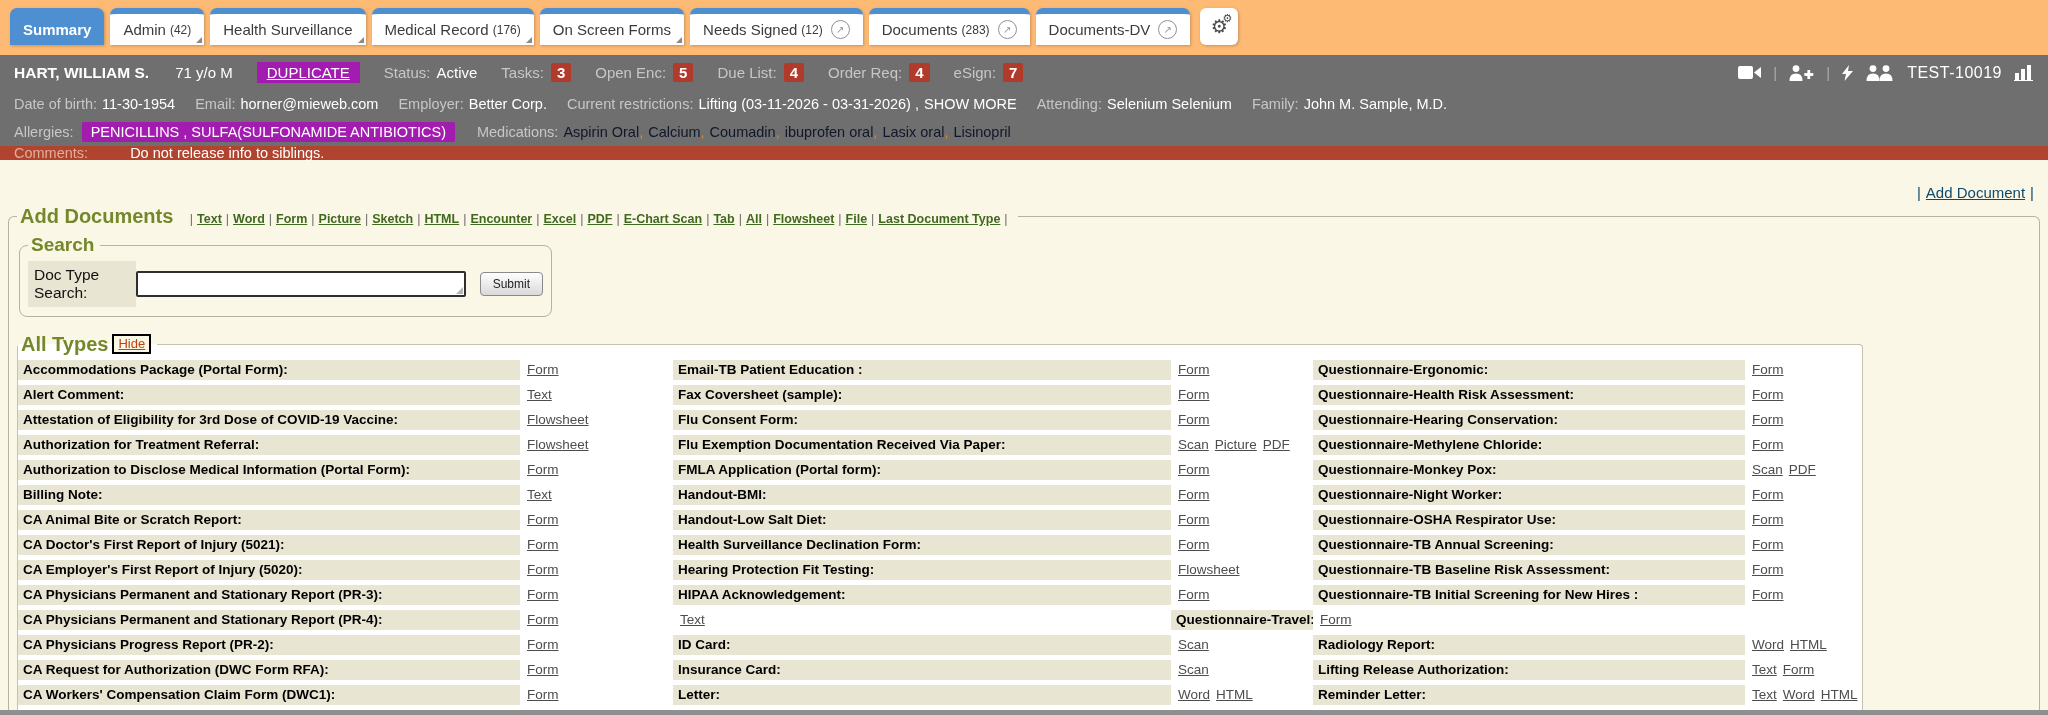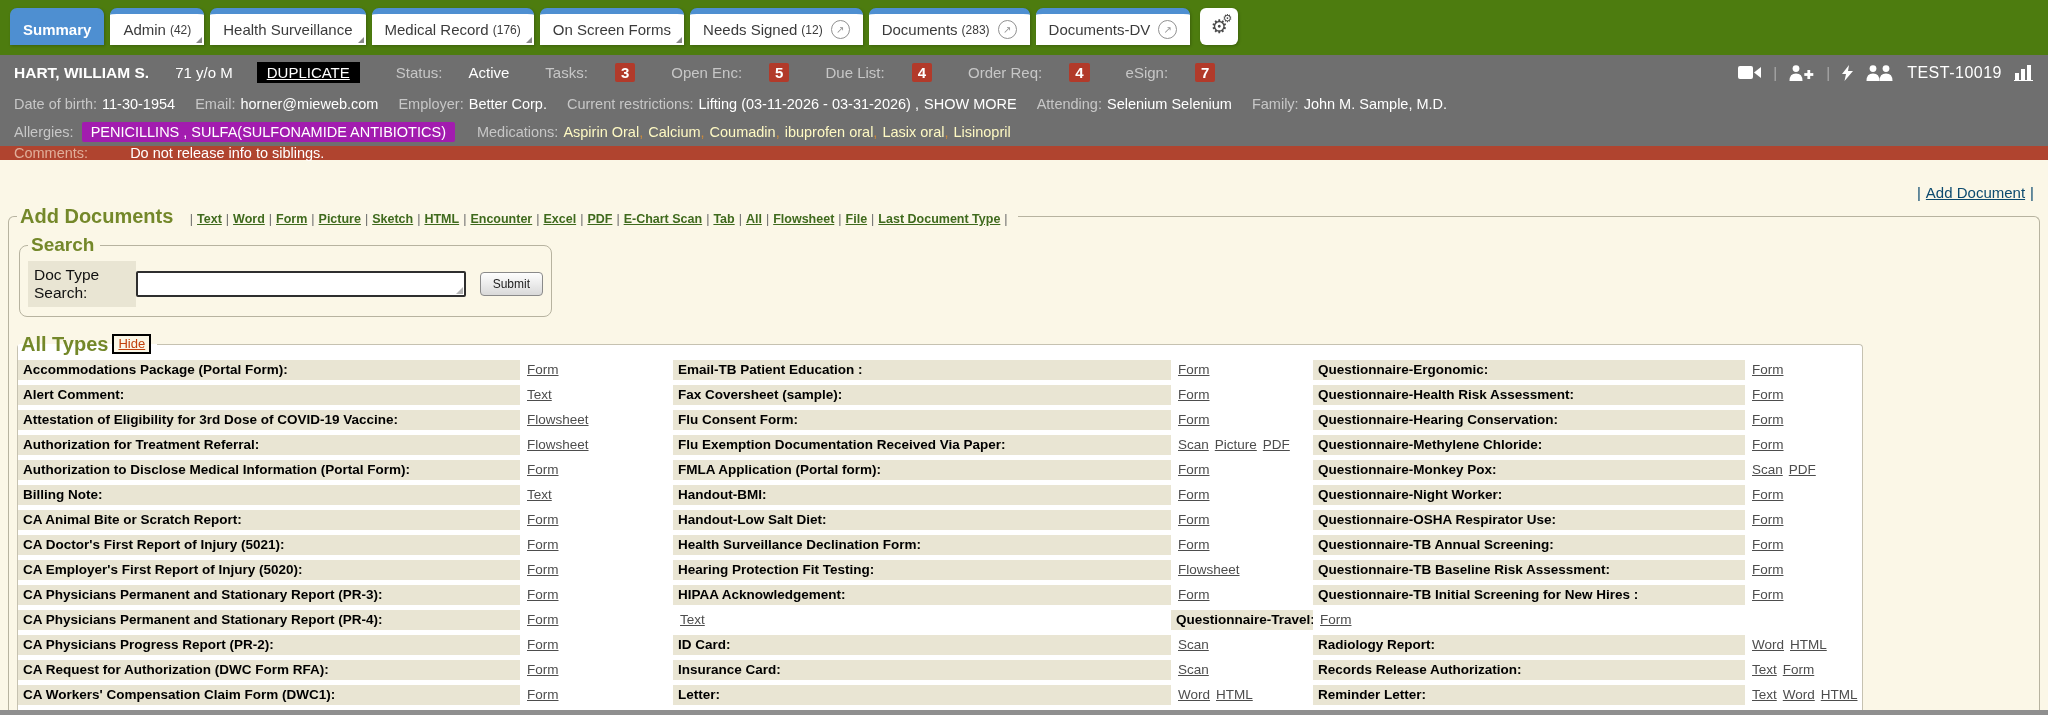--- a/index.html
+++ b/index.html
@@ -1,20 +1,20 @@
 <!DOCTYPE html>
 <html><head>
 <meta charset="utf-8">
 <style>
   html,body{margin:0;padding:0;}
   #screen{width:2048px;height:715px;position:relative;overflow:hidden;
     font-family:"Liberation Sans",sans-serif;background:#fbf7e7;}
 
   
-  .tabbar{height:55px;background:#4d7c0f;display:flex;align-items:flex-start;padding:8px 0 0 10px;box-sizing:border-box;}
+  .tabbar{height:55px;background:#fdba74;display:flex;align-items:flex-start;padding:8px 0 0 10px;box-sizing:border-box;}
   .tab{height:37px;box-sizing:border-box;border-top:6px solid #4e8fd1;background:#fff;border-radius:7px 7px 0 0;
     display:flex;align-items:center;padding:0 13px;margin-right:6px;position:relative;
     box-shadow:1px 1px 3px rgba(0,0,0,.22);color:#3b3b3b;font-size:15px;cursor:pointer;white-space:nowrap;}
   .tab.active{background:#4e8fd1;color:#fff;font-weight:bold;}
   .tcount{font-size:12px;margin-left:4px;}
   .popout{margin-left:8px;width:17px;height:17px;border:1.5px solid #919191;border-radius:50%;
     display:flex;align-items:center;justify-content:center;color:#919191;font-size:10px;line-height:1;}
   .corner{position:absolute;right:2px;bottom:2px;width:0;height:0;
     border-left:6px solid transparent;border-bottom:6px solid #8a8a8a;}
   .gearbtn{height:37px;width:38px;background:#fff;border-radius:6px;box-shadow:1px 1px 3px rgba(0,0,0,.22);
@@ -22,37 +22,37 @@
   .gear-main{font-size:19px;line-height:1;}
   .gear-small{position:absolute;top:5px;right:6px;font-size:11px;line-height:1;}
 
   
   .grayblock{background:#6f6f6f;color:#fff;}
   .pbar{display:flex;align-items:center;height:35px;padding:0 14px;font-size:15px;white-space:nowrap;}
   .pname{font-weight:bold;font-size:15.5px;}
   .agesex{margin-left:26px;}
   .glabel{color:#c7c7c7;}
   .badge-red{background:#b23a2a;color:#fff;font-weight:bold;padding:1px 6px;border-radius:2px;margin-left:7px;}
-  .dup{background:#000000;color:#fff;text-decoration:underline;padding:2px 10px;margin-left:24px;cursor:pointer;}
-  .pgroup{margin-left:36px;display:flex;align-items:center;gap:20px;}
+  .dup{background:#a21caf;color:#fff;text-decoration:underline;padding:2px 10px;margin-left:24px;cursor:pointer;}
+  .pgroup{margin-left:24px;display:flex;align-items:center;}
   .pval{color:#fff;margin-left:6px;}
   .pright{margin-left:auto;display:flex;align-items:center;gap:12px;}
   .sep{color:#a9a9a9;font-size:15px;}
   .icon{display:flex;align-items:center;cursor:pointer;}
   .pid{font-size:16px;letter-spacing:.5px;}
 
   .infobar{display:flex;align-items:center;height:27px;padding:0 14px;font-size:14.5px;white-space:nowrap;}
   .ifield{margin-right:20px;}
   .ifield .v{color:#fff;margin-left:5px;}
   .showmore{color:#fff;cursor:pointer;margin-left:5px;}
 
   .allergybar{display:flex;align-items:center;height:29px;padding:0 14px;font-size:14.5px;white-space:nowrap;}
   .allergy-badge{background:#a21caf;color:#fff;padding:2px 9px;border-radius:2px;margin-left:8px;cursor:pointer;}
   .medslabel{margin-left:22px;}
-  .med{color:#fef9c3;text-decoration:none;cursor:pointer;margin-left:5px;}
+  .med{color:#0f172a;text-decoration:none;cursor:pointer;margin-left:5px;}
   .medcomma{color:#cf8b3a;}
 
   .commentsbar{background:#b0442f;color:#fff;display:flex;align-items:center;height:14px;padding:0 14px;font-size:14.5px;}
   .clabel{color:#e0ae9a;margin-right:42px;}
 
   
   .content{padding:0 8px;box-sizing:border-box;}
   .adddocrow{text-align:right;padding:24px 6px 4px 0;font-size:15px;color:#0c4a6e;}
   .adddoclink{text-decoration:underline;cursor:pointer;margin:0 5px;}
 
@@ -355,21 +355,21 @@
               <div class="cl lbl">ID Card:</div>
               <div class="cl lnk"><span class="dlink2">Scan</span></div>
               <div class="cl lbl">Radiology Report:</div>
               <div class="cl lnk"><span class="dlink2">Word</span><span class="dlink2">HTML</span></div>
             </div>
             <div class="trow">
               <div class="cl lbl">CA Request for Authorization (DWC Form RFA):</div>
               <div class="cl lnk"><span class="dlink2">Form</span></div>
               <div class="cl lbl">Insurance Card:</div>
               <div class="cl lnk"><span class="dlink2">Scan</span></div>
-              <div class="cl lbl">Records Release Authorization:</div>
+              <div class="cl lbl">Lifting Release Authorization:</div>
               <div class="cl lnk"><span class="dlink2">Text</span><span class="dlink2">Form</span></div>
             </div>
             <div class="trow">
               <div class="cl lbl">CA Workers' Compensation Claim Form (DWC1):</div>
               <div class="cl lnk"><span class="dlink2">Form</span></div>
               <div class="cl lbl">Letter:</div>
               <div class="cl lnk"><span class="dlink2">Word</span><span class="dlink2">HTML</span></div>
               <div class="cl lbl">Reminder Letter:</div>
               <div class="cl lnk"><span class="dlink2">Text</span><span class="dlink2">Word</span><span class="dlink2">HTML</span></div>
             </div>

